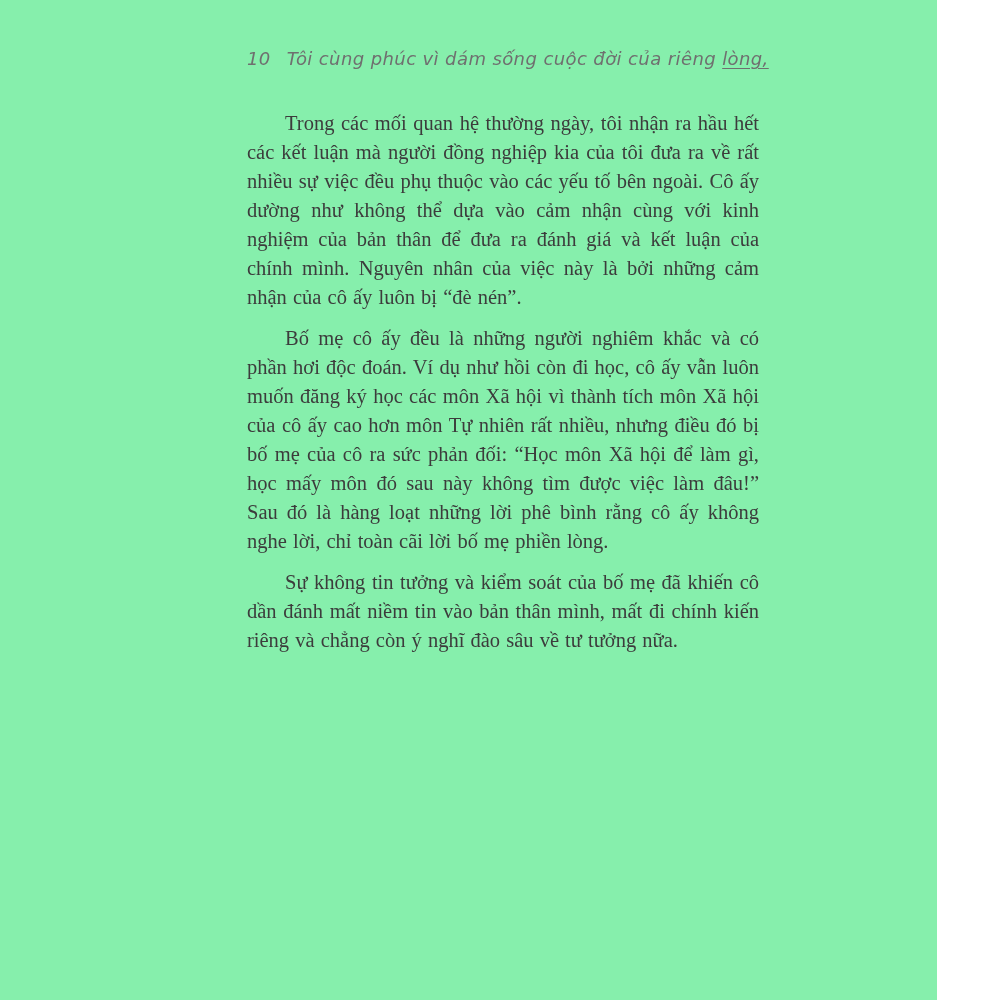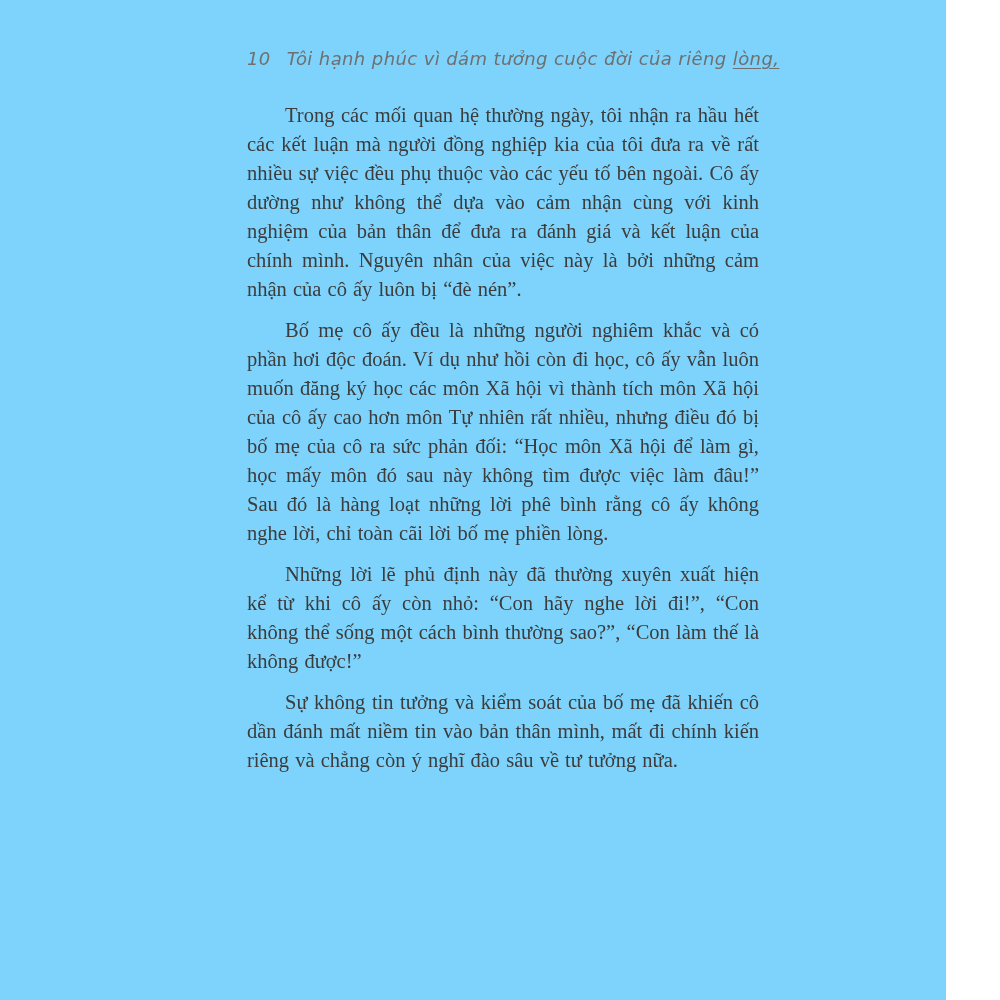--- a/index.html
+++ b/index.html
@@ -4,23 +4,22 @@
 <style>
   html, body {
     margin: 0;
     padding: 0;
     background: #ffffff;
   }
   .page {
     position: relative;
     width: 937px;
     height: 1000px;
-    background: #7dd3fc;
+    background: #86efac;
     overflow: hidden;
-    padding-left: 9px;
   }
   .running-header {
     position: absolute;
     left: 247px;
     top: 48px;
     display: flex;
     align-items: baseline;
     gap: 16px;
     font-family: "DejaVu Sans", sans-serif;
     font-style: italic;
@@ -40,39 +39,38 @@
     position: absolute;
     left: 247px;
     top: 101px;
     width: 512px;
     font-family: "Liberation Serif", "DejaVu Serif", serif;
     font-size: 20.5px;
     line-height: 29px;
     color: #3c3c3c;
   }
   .page-body p {
-    margin: 0 0 12px 0;
+    margin: 8px 0 12px 0;
     text-align: justify;
     text-indent: 38px;
     word-spacing: 1px;
   }
 </style>
 </head>
 <body>
 
 <div class="page">
 
   <div class="running-header">
     <span class="page-number">10</span>
     <span class="chapter-title">
-      <span>Tôi hạnh phúc vì dám tưởng cuộc đời của riêng</span>
+      <span>Tôi cùng phúc vì dám sống cuộc đời của riêng</span>
       <span class="emph">lòng,</span>
     </span>
   </div>
 
   <div class="page-body">
     <p>Trong các mối quan hệ thường ngày, tôi nhận ra hầu hết các kết luận mà người đồng nghiệp kia của tôi đưa ra về rất nhiều sự việc đều phụ thuộc vào các yếu tố bên ngoài. Cô ấy dường như không thể dựa vào cảm nhận cùng với kinh nghiệm của bản thân để đưa ra đánh giá và kết luận của chính mình. Nguyên nhân của việc này là bởi những cảm nhận của cô ấy luôn bị “đè nén”.</p>
     <p>Bố mẹ cô ấy đều là những người nghiêm khắc và có phần hơi độc đoán. Ví dụ như hồi còn đi học, cô ấy vẫn luôn muốn đăng ký học các môn Xã hội vì thành tích môn Xã hội của cô ấy cao hơn môn Tự nhiên rất nhiều, nhưng điều đó bị bố mẹ của cô ra sức phản đối: “Học môn Xã hội để làm gì, học mấy môn đó sau này không tìm được việc làm đâu!” Sau đó là hàng loạt những lời phê bình rằng cô ấy không nghe lời, chỉ toàn cãi lời bố mẹ phiền lòng.</p>
-    <p>Những lời lẽ phủ định này đã thường xuyên xuất hiện kể từ khi cô ấy còn nhỏ: “Con hãy nghe lời đi!”, “Con không thể sống một cách bình thường sao?”, “Con làm thế là không được!”</p>
     <p>Sự không tin tưởng và kiểm soát của bố mẹ đã khiến cô dần đánh mất niềm tin vào bản thân mình, mất đi chính kiến riêng và chẳng còn ý nghĩ đào sâu về tư tưởng nữa.</p>
   </div>
 
 </div>
 
 </body></html>

